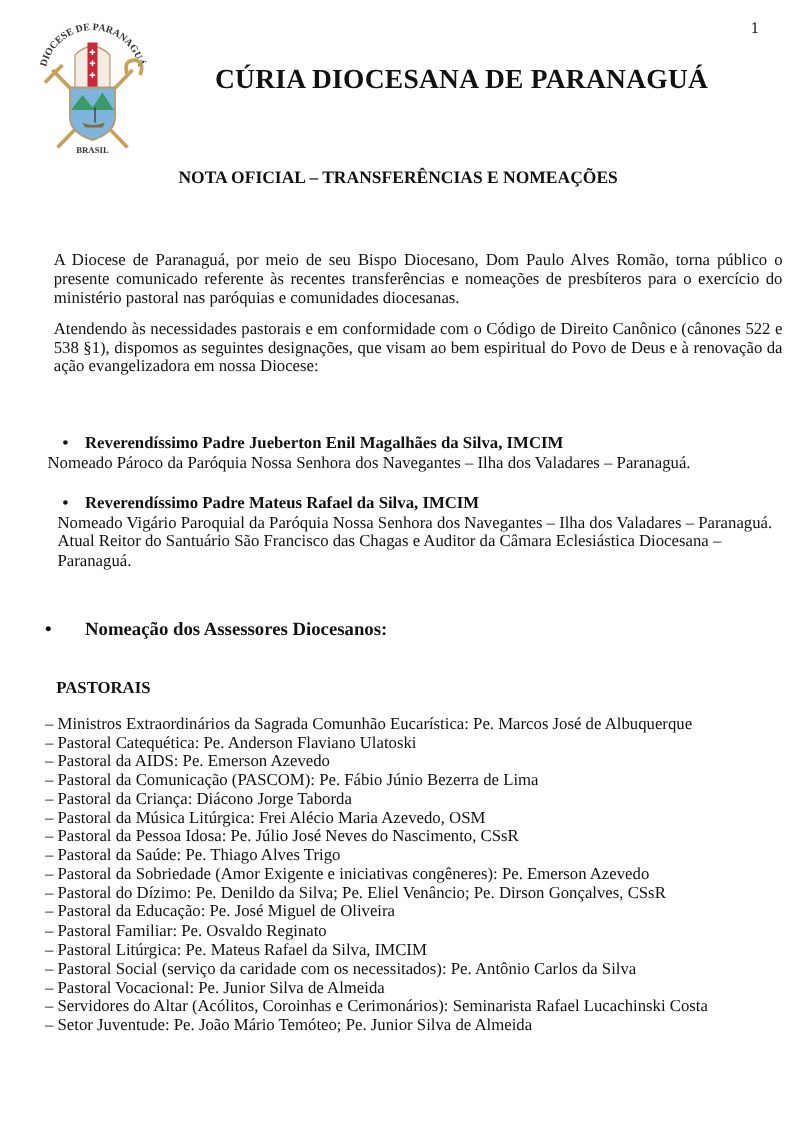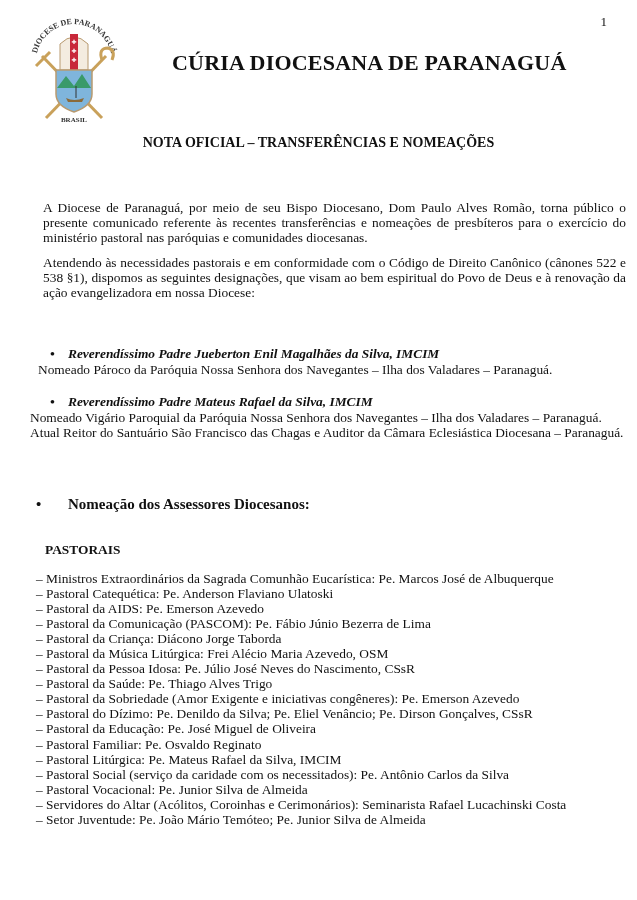--- a/index.html
+++ b/index.html
@@ -17,26 +17,26 @@
     position: absolute; left: 0; width: 637px; top: 135px; text-align: center;
     font-weight: bold; font-size: 14px; box-sizing: border-box;
   }
   .para {
     position: absolute; left: 30px; width: 583px; font-size: 13.4px; line-height: 15px;
     text-align: justify; margin: 13px;
   }
   .p1 { top: 187px; }
   .p2 { top: 242px; }
   .entry { position: absolute; left: 0; width: 637px; font-size: 13.4px; line-height: 15.5px; }
-  .entry .head { padding-left: 50px; font-weight: bold; font-style: italic; }
+  .entry .head { padding-left: 50px; font-weight: bold; }
   .entry .head .bullet { display: inline-block; width: 18px; font-weight: bold; }
   .e1 { top: 346px; }
   .e1 .line { padding-left: 38px; }
   .e2 { top: 394px; }
-  .e2 .line { padding-left: 30px; }
+  .e2 .line { padding-left: 46px; }
   .section-head {
     position: absolute; top: 496px; left: 36px; font-weight: bold; font-size: 15px;
   }
   .section-head .bullet { display: inline-block; width: 32px; }
   .pastorais {
     position: absolute; top: 542px; left: 45px; font-weight: bold; font-size: 13.4px;
   }
   .list { position: absolute; top: 571px; left: 36px; list-style: none; margin: 0; padding: 0; font-size: 13.4px; }
   .list li { line-height: 15.05px; white-space: nowrap; }
 </style>

